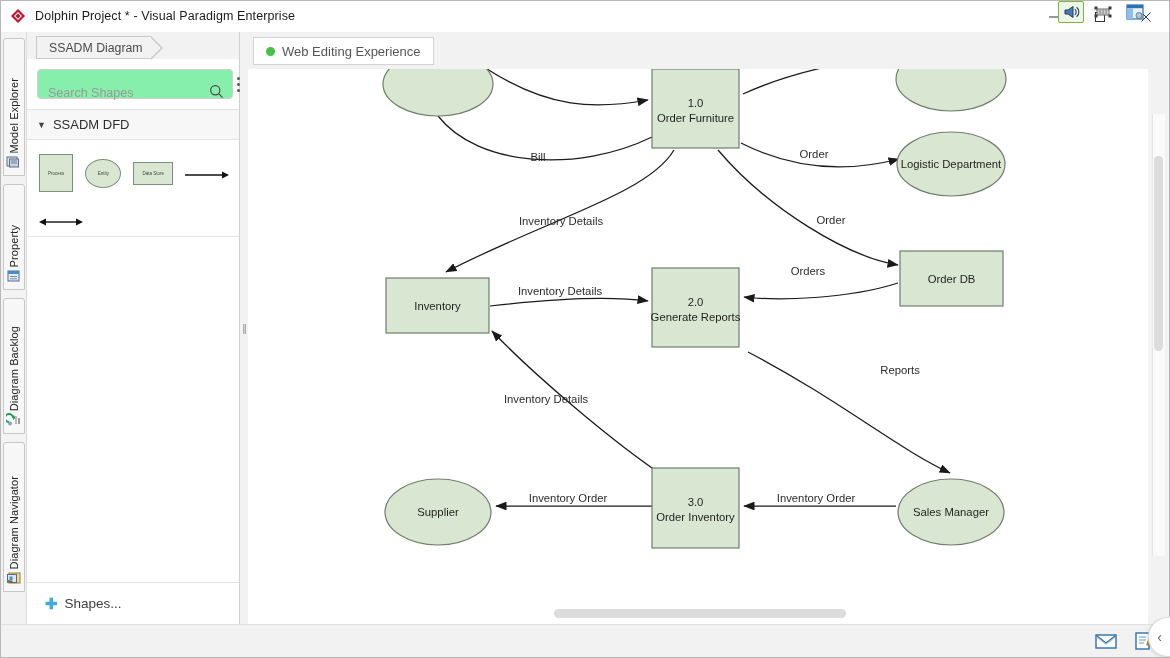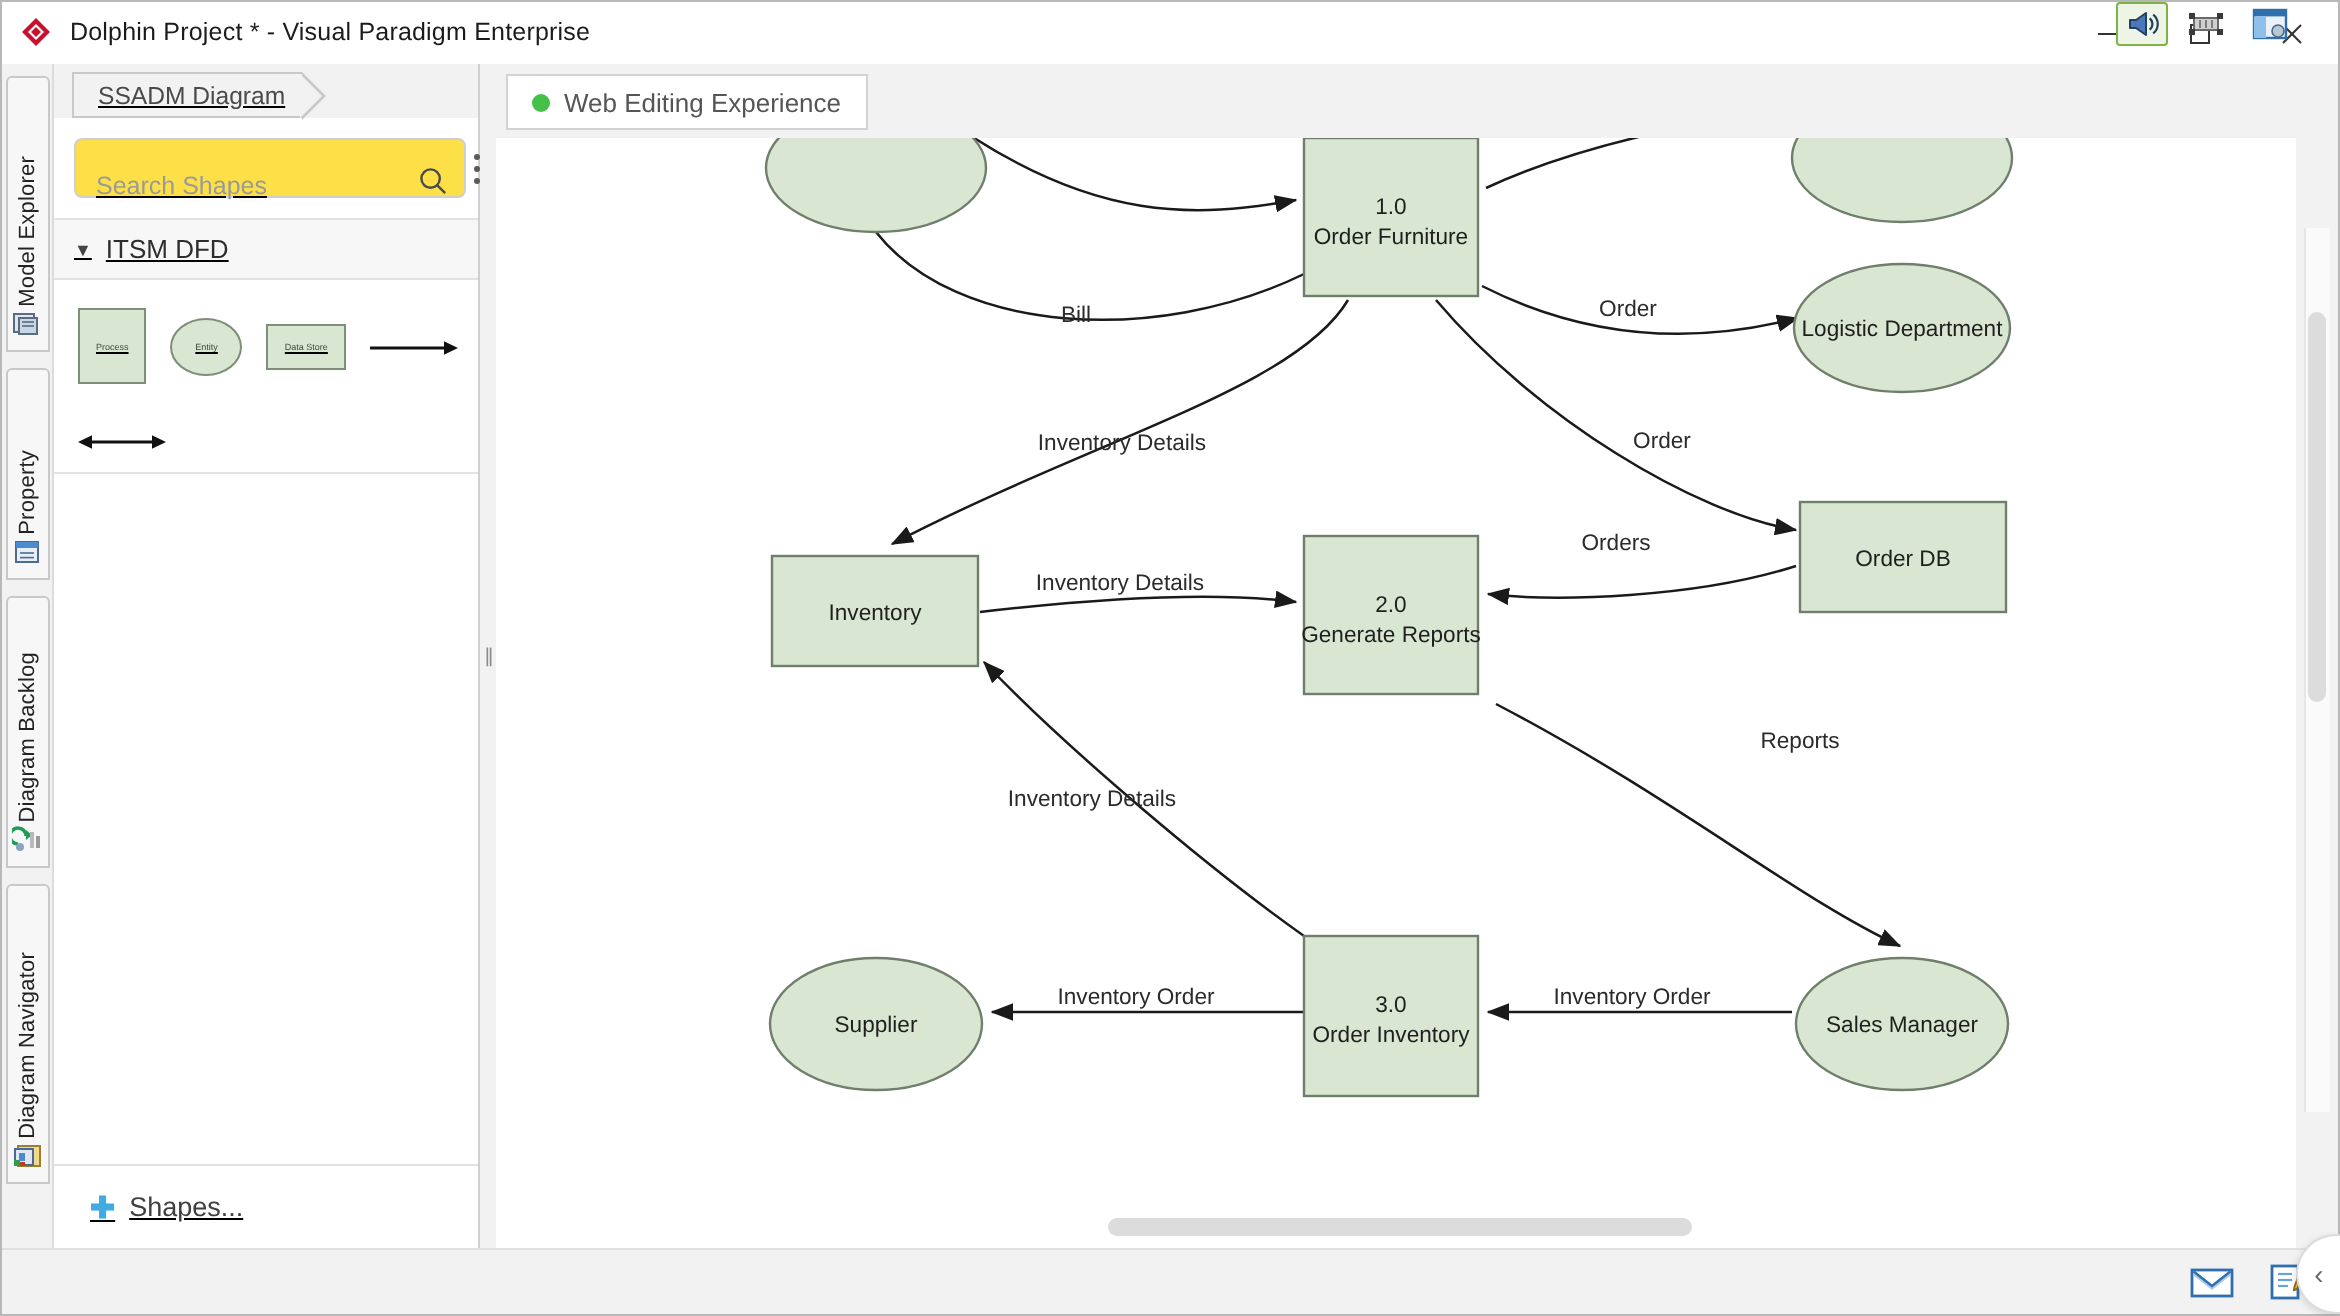--- a/index.html
+++ b/index.html
@@ -80,21 +80,20 @@
   .vtab .vicon { margin-bottom: 2px; }
   .vtab .vicon svg { display:block; }
 
   
   .sidebar {
     width: 213px; min-width: 213px;
     background: #ffffff;
     display: flex; flex-direction: column;
     border-right: 1px solid #d0d0d0;
     position: relative;
-    text-decoration: underline;
   }
   .tabstrip {
     height: 27px; min-height: 27px;
     background: #f2f2f2;
     display: flex; align-items: flex-end;
     padding-left: 9px;
   }
   .doctab {
     height: 23px;
     background: #f2f2f2;
@@ -126,21 +125,21 @@
   .searchrow {
     display: flex; align-items: center;
     padding: 10px 6px 10px 10px;
     background: #fff;
   }
   .searchbox {
     flex: 1; height: 30px;
     border: 1px solid #cfcfcf; border-radius: 4px;
     display: flex; align-items: center;
     padding: 18px 8px 0 10px;
-    background: #fde047;
+    background: #86efac;
   }
   .searchbox input {
     flex: 1; border: none; outline: none;
     font-size: 12.5px; color: #3c3c3c;
     font-family: "Liberation Sans", sans-serif;
     background: transparent;
   }
   .searchbox input::placeholder { color: #9a9a9a; }
   .kebab {
     width: 16px; display:flex; flex-direction: column;
@@ -404,21 +403,21 @@
         </div>
         <div class="kebab">
             <i></i>
             <i></i>
             <i></i>
           </div>
       </div>
 
       <div class="section-hdr">
         <span class="caret">▼</span>
-        <span>ITSM DFD</span>
+        <span>SSADM DFD</span>
       </div>
 
       <div class="palette">
         <div class="palette-row">
           <div class="shape-process">
             <span>Process</span>
           </div>
           <div class="shape-entity">
             <span>Entity</span>
           </div>

